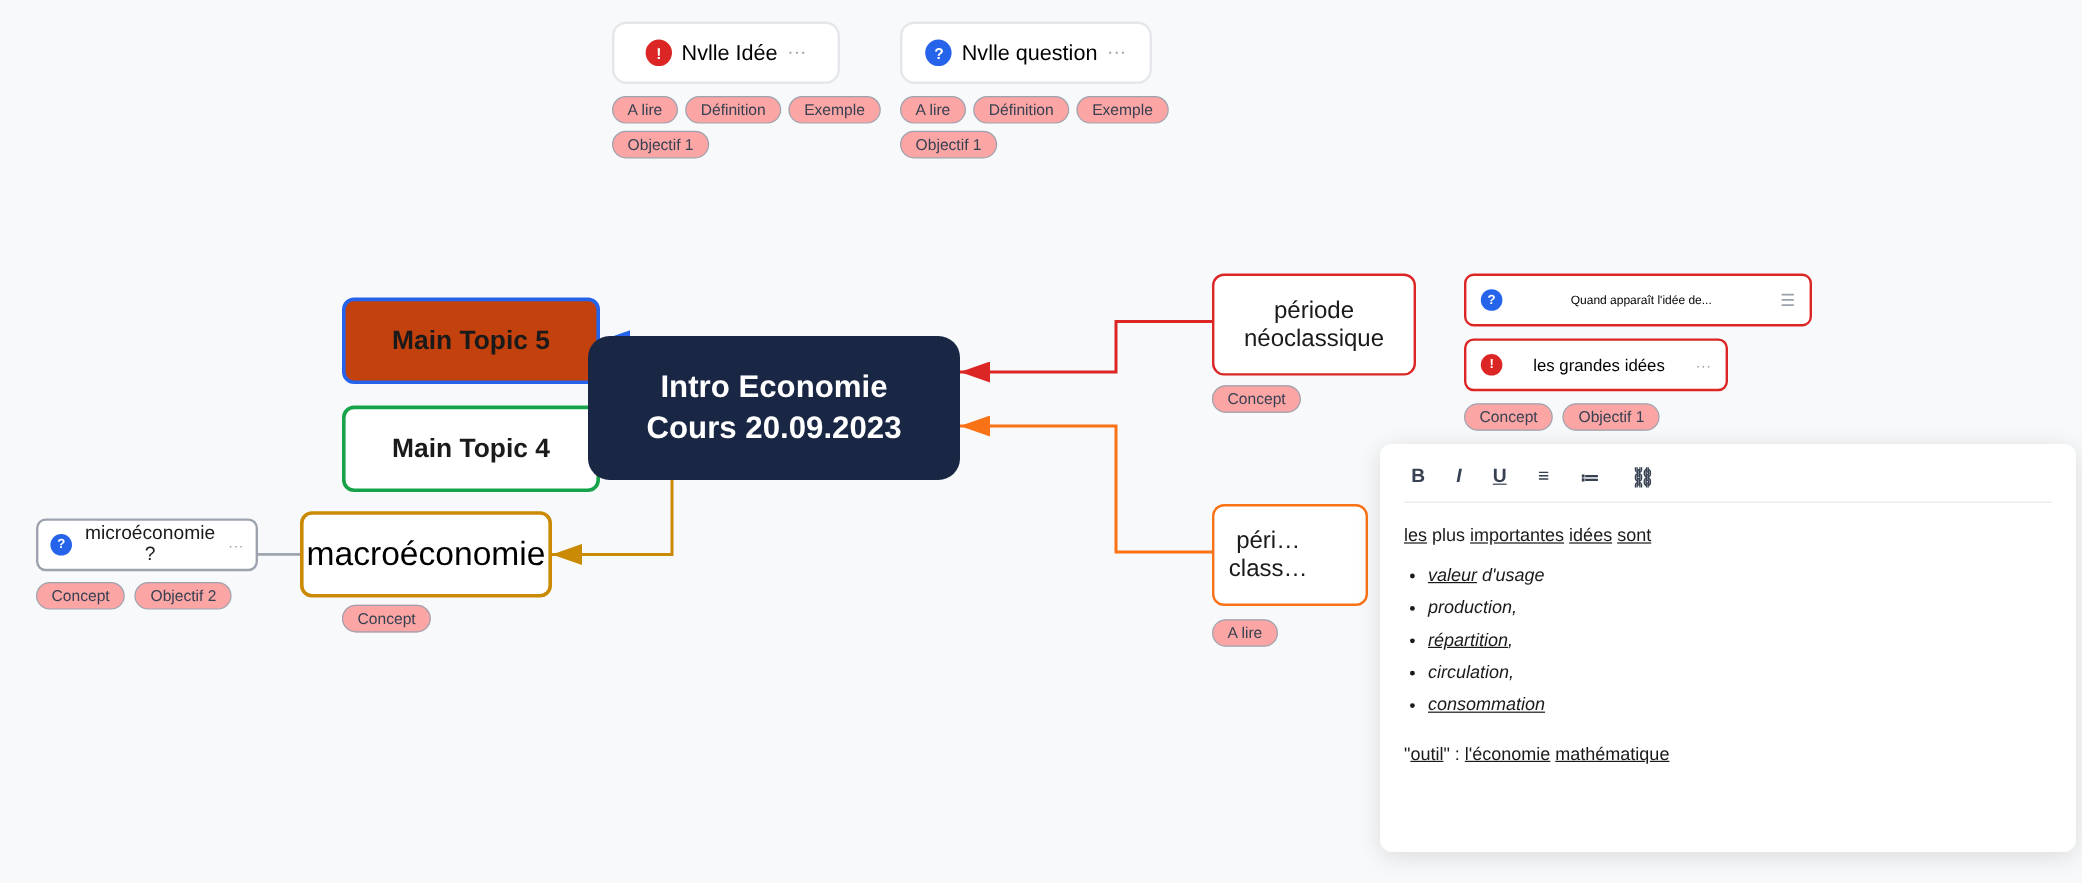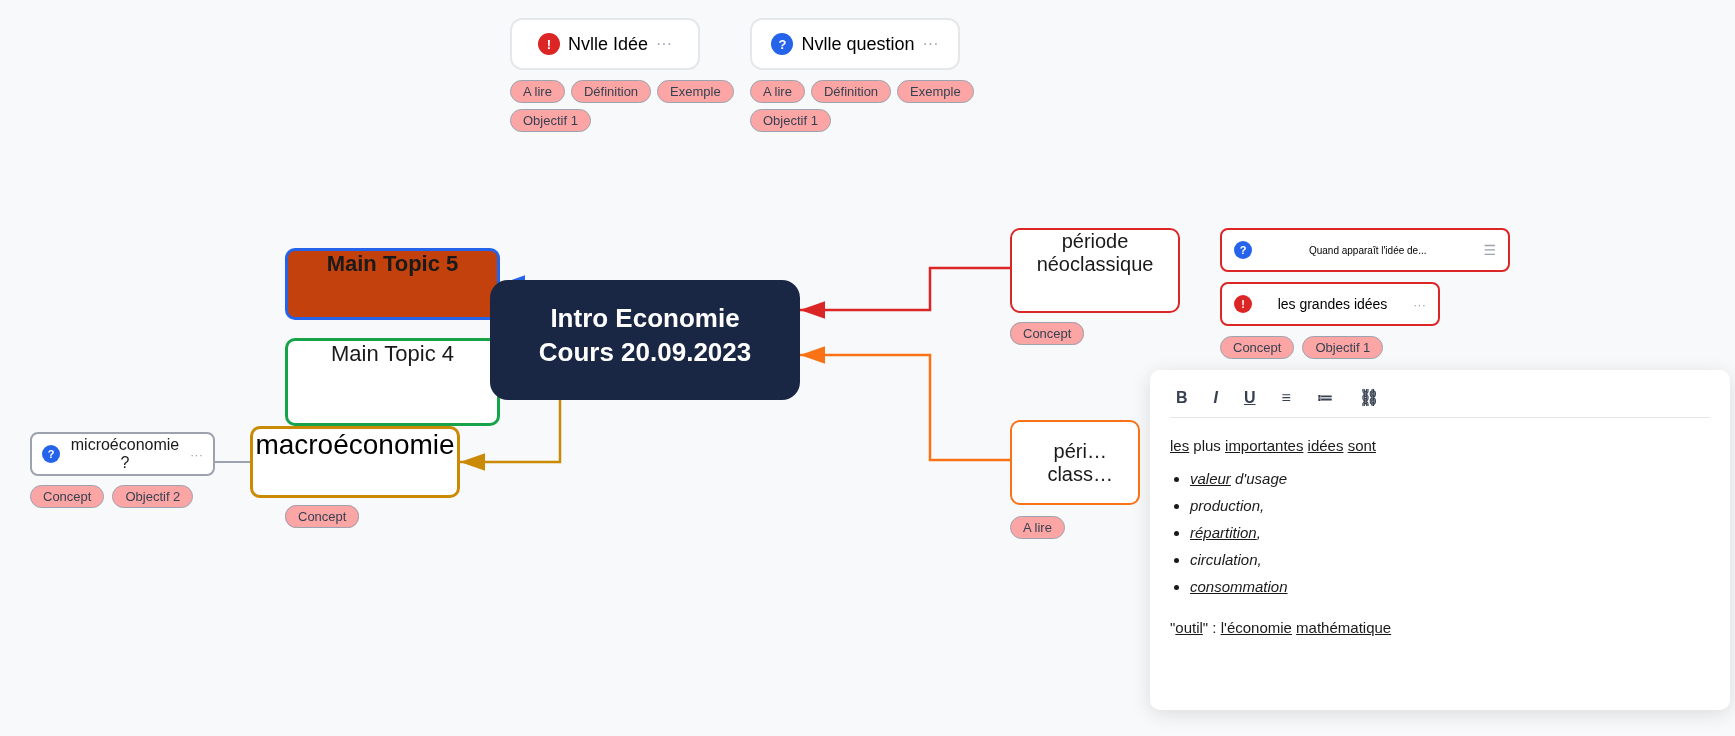--- a/index.html
+++ b/index.html
@@ -23,20 +23,21 @@
       position: absolute;
       top: 0; left: 0;
       width: 100%; height: 100%;
       pointer-events: none;
     }
 
     
     .node {
       position: absolute;
       display: flex;
+      align-items: center;
       justify-content: center;
       text-align: center;
     }
 
     
     .central-node {
       background: #1a2744;
       color: white;
       border-radius: 18px;
       font-size: 26px;
@@ -63,23 +64,23 @@
       top: 248px;
     }
 
     
     .topic-4 {
       border: 3px solid #16a34a;
       border-radius: 10px;
       background: white;
       color: #1a1a1a;
       font-size: 22px;
-      font-weight: 400;
+      font-weight: 700;
       width: 215px;
-      height: 88px;
+      height: 72px;
       left: 285px;
       top: 338px;
     }
 
     
     .macro-node {
       border: 3px solid #ca8a04;
       border-radius: 10px;
       background: white;
       color: #000000;
@@ -254,23 +255,23 @@
       background: white;
       color: #1a1a1a;
       font-size: 20px;
       font-weight: 500;
       width: 130px;
       height: 85px;
       left: 1010px;
       top: 420px;
       display: flex;
       align-items: center;
-      justify-content: flex-end;
+      justify-content: flex-start;
       text-align: center;
-      padding: 25px;
+      padding: 12px;
     }
 
     .classique-tags {
       position: absolute;
       left: 1010px;
       top: 516px;
       display: flex;
       gap: 6px;
     }
 

